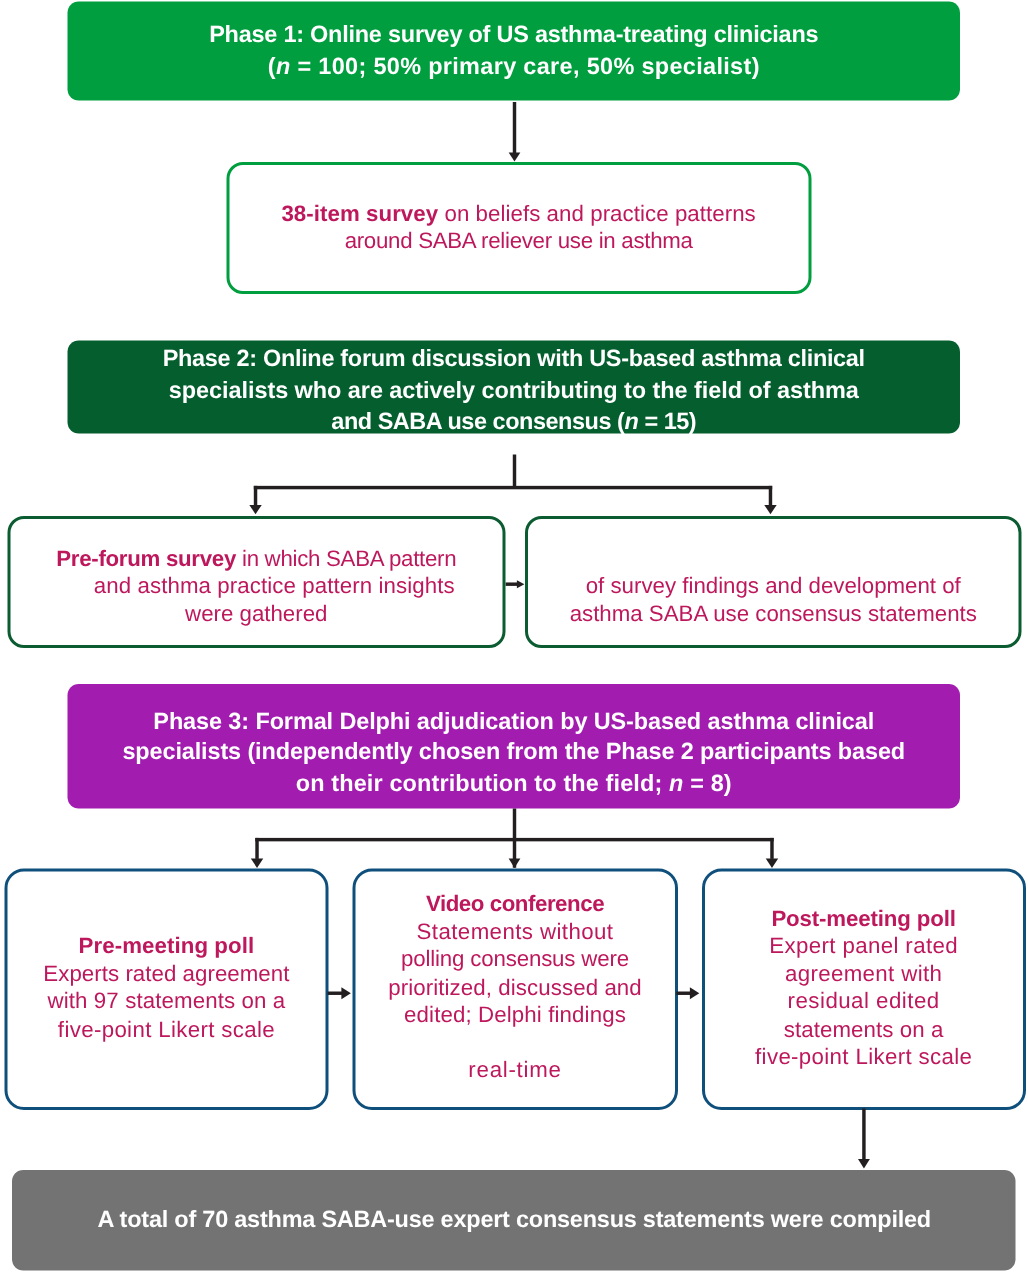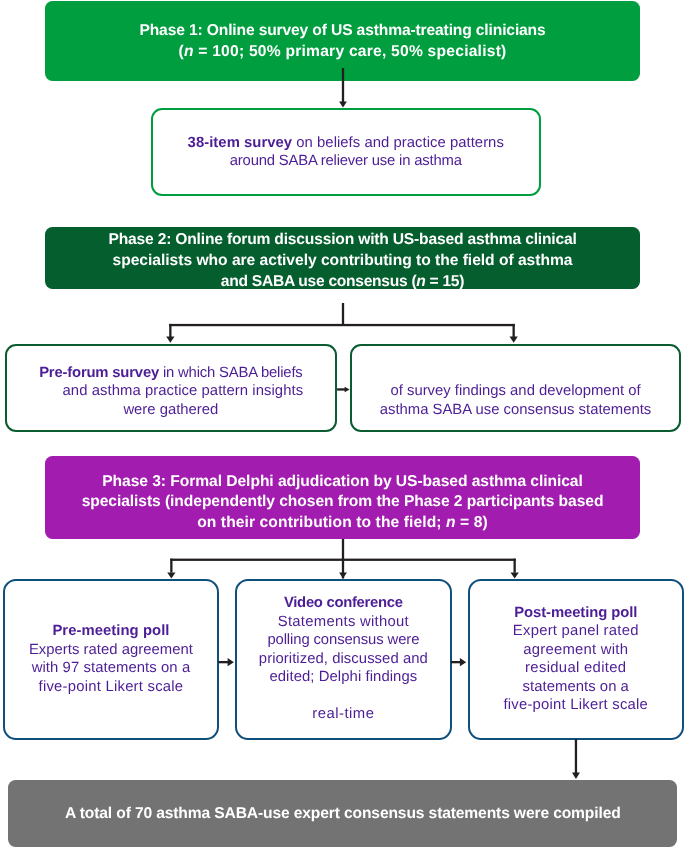--- a/index.html
+++ b/index.html
@@ -55,31 +55,31 @@
   .t19 { letter-spacing: 0.24px; }
   .t20 { letter-spacing: 0.32px; }
   .t21 { letter-spacing: 0.05px; }
   .t22 { letter-spacing: 0.23px; }
   .banner-green  { background:#009e3f; border-radius:7.5px; }
   .banner-dgreen { background:#045e2d; border-radius:7.5px; }
   .banner-blue   { background:#a21caf; border-radius:7.5px; }
   .banner-pink   { background:#737373; border-radius:7.5px; }
 
   
-  .outline { background:#ffffff; color:#4c1d95; font-size:14.85px; line-height:18.5px; letter-spacing:0.0px; }
+  .outline { background:#ffffff; color:#be185d; font-size:14.85px; line-height:18.5px; letter-spacing:0.0px; }
   .ol-green  { border:2.3px solid #009e3f; border-radius:11px; }
   .ol-dgreen { border:2.3px solid #0b5c31; border-radius:11px; }
   .ol-blue   { border:2.3px solid #0f4f7c; border-radius:13px; }
 
   .arrows { position:absolute; left:0; top:0; width:685px; height:848px; }
   i.it { font-style:italic; }
   b.bd { font-weight:bold; }
 
   
-  #n-p1  { left:45px;  top:0.5px; width:595px; height:80px; padding-top:2.8px; }
+  #n-p1  { left:45px;  top:0.5px; width:595px; height:66px; padding-top:2.8px; }
   #n-b1  { left:150.5px; top:108.25px; width:390.5px; height:88px; }
   #n-p2  { left:45px;  top:227px; width:595px; height:62px; padding-top:6.6px; }
   #n-b2a { left:4.6px;   top:343.75px; width:332.5px; height:87.9px; padding-top:8px; }
   #n-b2b { left:350px;   top:343.75px; width:331px;   height:87.9px; padding-top:8px; }
   #n-p3  { left:45px;    top:455.5px; width:595px; height:83.5px; padding-top:10.5px; }
   #n-b3a { left:2.7px;   top:578.85px; width:216.5px; height:160.7px; }
   #n-b3b { left:235.1px; top:578.85px; width:216.5px; height:160.7px; }
   #n-b3c { left:467.5px; top:578.85px; width:216.5px; height:160.7px; }
   #n-res { left:8.3px; top:779.6px; width:669px; height:67.6px; padding-top:2.8px; }
 </style>
@@ -105,21 +105,21 @@
   <div class="node banner banner-dgreen" id="n-p2">
     <span class="txt">
       <span class="ls-c">Phase 2: Online forum discussion with US-based asthma clinical</span><br>
       <span class="ls-d">specialists who are actively contributing to the field of asthma</span><br>
       <span class="ls-e"><span>and SABA use consensus (</span><i class="it">n</i><span> = 15)</span></span>
     </span>
   </div>
 
   <div class="node outline ol-dgreen" id="n-b2a">
     <span class="txt">
-      <span class="t03"><b class="bd">Pre-forum survey</b><span> in which SABA beliefs</span></span><br>
+      <span class="t03"><b class="bd">Pre-forum survey</b><span> in which SABA pattern</span></span><br>
       <span class="t04">and asthma practice pattern insights</span><br>
       <span>were gathered</span>
     </span>
   </div>
 
   <div class="node outline ol-dgreen" id="n-b2b">
     <span class="txt">
       <br>
       <span>of survey findings and development of</span><br>
       <span>asthma SABA use consensus statements</span>

